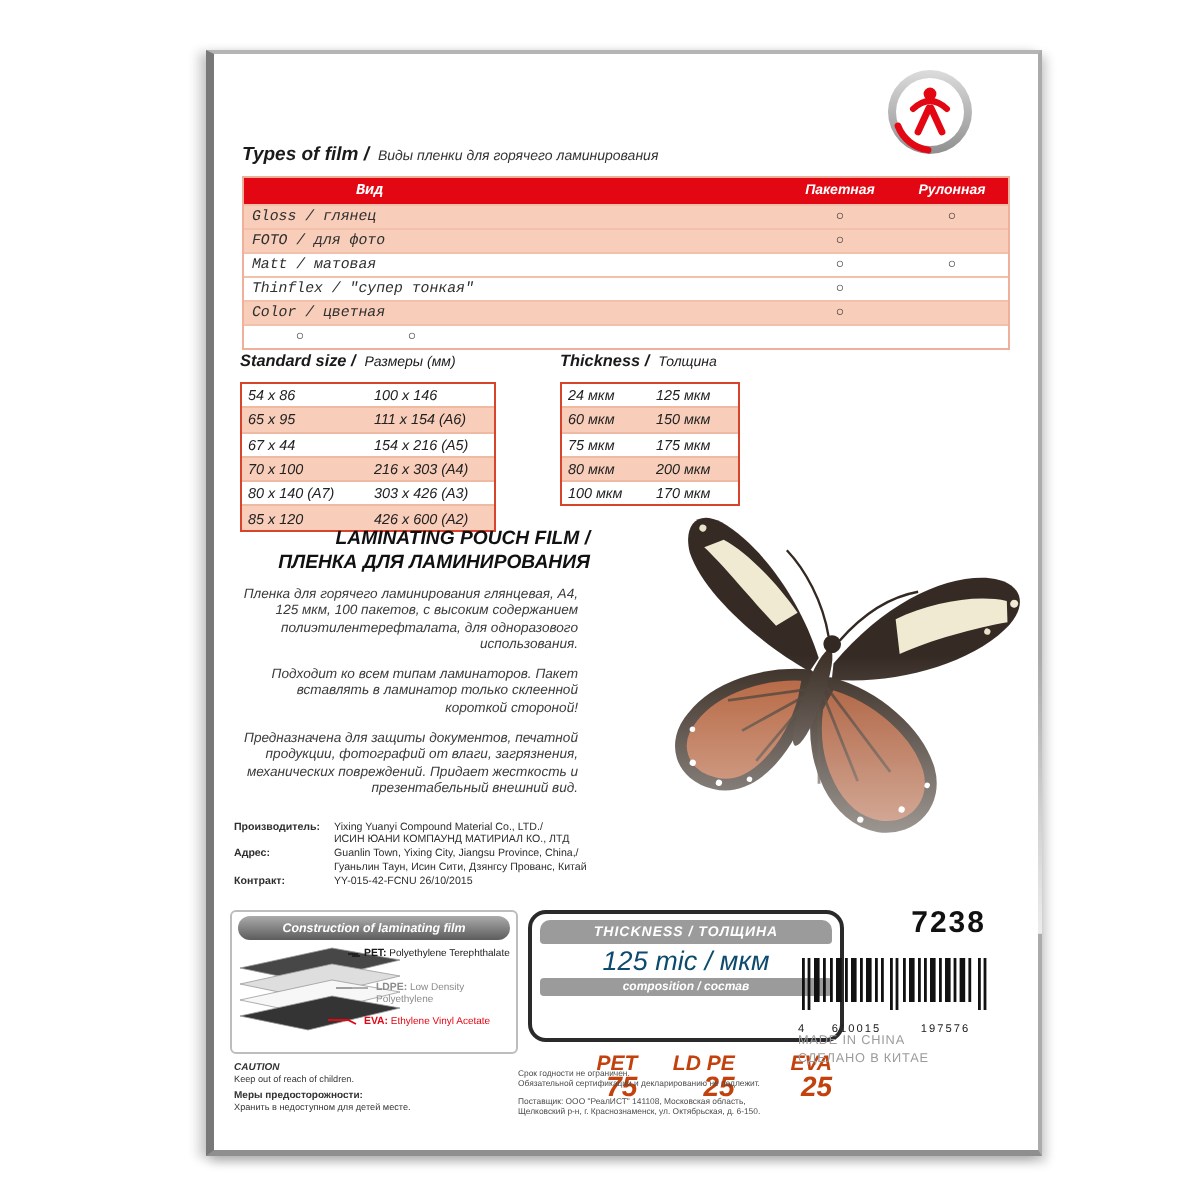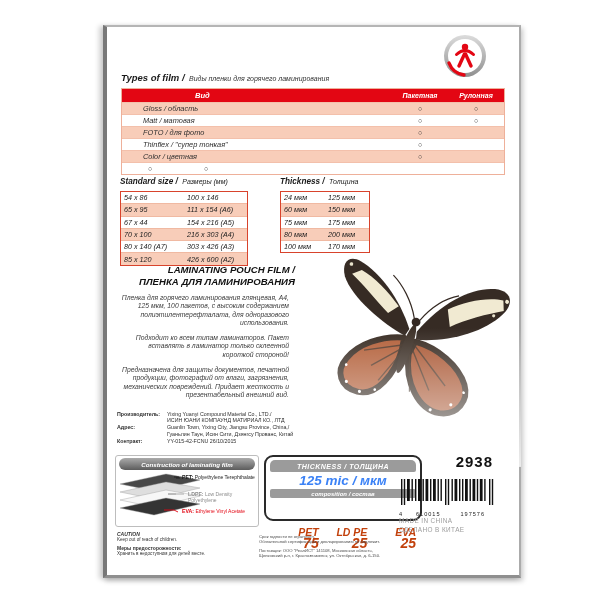--- a/index.html
+++ b/index.html
@@ -24,21 +24,21 @@
   .sec-title{font-style:italic;color:#1a1a1a;}
   .sec-title .en{font-weight:bold;font-size:9.5px;}
   .sec-title .ru{font-size:7px;color:#333;}
   .types-table{margin-top:3px;border:1px solid #eeb09a;font-style:italic;background:#fff;}
   .t-head{display:flex;background:#e30613;color:#fff;font-weight:bold;font-size:7.6px;
           height:13px;align-items:center;}
   .t-head .cell-name span{margin-left:52px;}
   .t-row{display:flex;font-size:7.4px;height:11px;align-items:center;color:#2f2f2f;
          border-top:1px solid #f3c0ab;background:#fff;}
   .t-row.alt{background:#f8cdb9;}
-  .cell-name{flex:1;padding-left:21px;}
+  .cell-name{flex:1;padding-left:4px;font-family:Liberation Mono, monospace;}
   .cell-pouch,.cell-roll{width:56px;text-align:center;font-size:7px;}
 
   
   .sizes{left:13px;top:143px;width:128px;}
   .thick{left:173px;top:143px;width:90px;}
   .sec-title2{font-style:italic;color:#1a1a1a;}
   .sec-title2 .en{font-weight:bold;font-size:8.2px;}
   .sec-title2 .ru{font-size:7px;}
   .data-table{margin-top:3px;border:1px solid #d8432c;background:#fff;}
   .d-row{display:flex;height:11.3px;font-size:7.2px;font-style:italic;align-items:center;color:#222;}
@@ -72,22 +72,22 @@
   .caution{left:10px;top:505px;font-size:4.6px;color:#333;line-height:5.4px;}
   .caution .h{font-weight:bold;font-style:italic;font-size:5px;}
   .caution .ruh{font-weight:bold;margin-top:3px;font-size:5px;}
 
   
   .badge{left:157px;top:428px;width:158px;height:66px;border:2px solid #2a2a2a;border-radius:9px;
       padding:3px 4px;box-sizing:border-box;background:#fff;}
   .badge-bar1{height:12px;background:#9b9b9b;border-radius:5px 5px 2px 2px;color:#fff;
       font-weight:bold;font-style:italic;font-size:7px;display:flex;align-items:center;
       justify-content:center;letter-spacing:.5px;}
-  .badge-value{height:17px;font-size:13.5px;font-weight:bold;font-style:italic;display:flex;
-      align-items:center;justify-content:center;color:#3b82f6;}
+  .badge-value{height:17px;font-size:13.5px;font-weight:normal;font-style:italic;display:flex;
+      align-items:center;justify-content:center;color:#0c4a6e;}
   .badge-bar2{height:9px;background:#9b9b9b;border-radius:2px;color:#fff;font-weight:bold;
       font-style:italic;font-size:6px;display:flex;align-items:center;justify-content:center;}
   .badge-comps{display:flex;margin-top:1px;}
   .comp{flex:1;text-align:right;font-weight:bold;font-style:italic;color:#c2410c;margin-top:28px;}
   .comp .n{font-size:10.5px;line-height:11px;}
   .comp .v{font-size:14px;line-height:10px;}
 
   
   .code{right:26px;top:426px;font-size:15px;font-weight:bold;letter-spacing:1px;color:#111;}
   .barcode{left:292px;top:452px;width:96px;}
@@ -179,33 +179,33 @@
       <span class="en">Types of film /</span>
       <span class="ru">Виды пленки для горячего ламинирования</span>
     </div>
     <div class="types-table">
       <div class="t-head">
         <div class="cell-name"><span>Вид</span></div>
         <div class="cell-pouch">Пакетная</div>
         <div class="cell-roll">Рулонная</div>
       </div>
       <div class="t-row alt">
-        <div class="cell-name">Gloss / область</div>
+        <div class="cell-name">Gloss / глянец</div>
         <div class="cell-pouch">○</div>
         <div class="cell-roll">○</div>
+      </div>
+      <div class="t-row alt">
+        <div class="cell-name">FOTO / для фото</div>
+        <div class="cell-pouch">○</div>
+        <div class="cell-roll"></div>
       </div>
       <div class="t-row">
         <div class="cell-name">Matt / матовая</div>
         <div class="cell-pouch">○</div>
         <div class="cell-roll">○</div>
-      </div>
-      <div class="t-row alt">
-        <div class="cell-name">FOTO / для фото</div>
-        <div class="cell-pouch">○</div>
-        <div class="cell-roll"></div>
       </div>
       <div class="t-row">
         <div class="cell-name">Thinflex / "супер тонкая"</div>
         <div class="cell-pouch">○</div>
         <div class="cell-roll"></div>
       </div>
       <div class="t-row alt">
         <div class="cell-name">Color / цветная</div>
         <div class="cell-pouch">○</div>
         <div class="cell-roll"></div>
@@ -355,21 +355,21 @@
         <div class="n">LD PE</div>
         <div class="v">25</div>
       </div>
       <div class="comp">
         <div class="n">EVA</div>
         <div class="v">25</div>
       </div>
     </div>
   </div>
 
-  <div class="abs code zsec">2938</div>
+  <div class="abs code zsec">7238</div>
   <div class="abs barcode zsec">
     <svg viewBox="0 0 96 27" width="96" height="27">
       <g fill="#111">
         <rect x="2" y="0" width="1.4" height="26"></rect>
           <rect x="4.8" y="0" width="1.4" height="26"></rect>
         <rect x="8" y="0" width="2.8" height="22"></rect>
           <rect x="12.5" y="0" width="1.4" height="22"></rect>
         <rect x="16" y="0" width="1.4" height="22"></rect>
           <rect x="19" y="0" width="2.8" height="22"></rect>
         <rect x="23.5" y="0" width="1.4" height="22"></rect>

